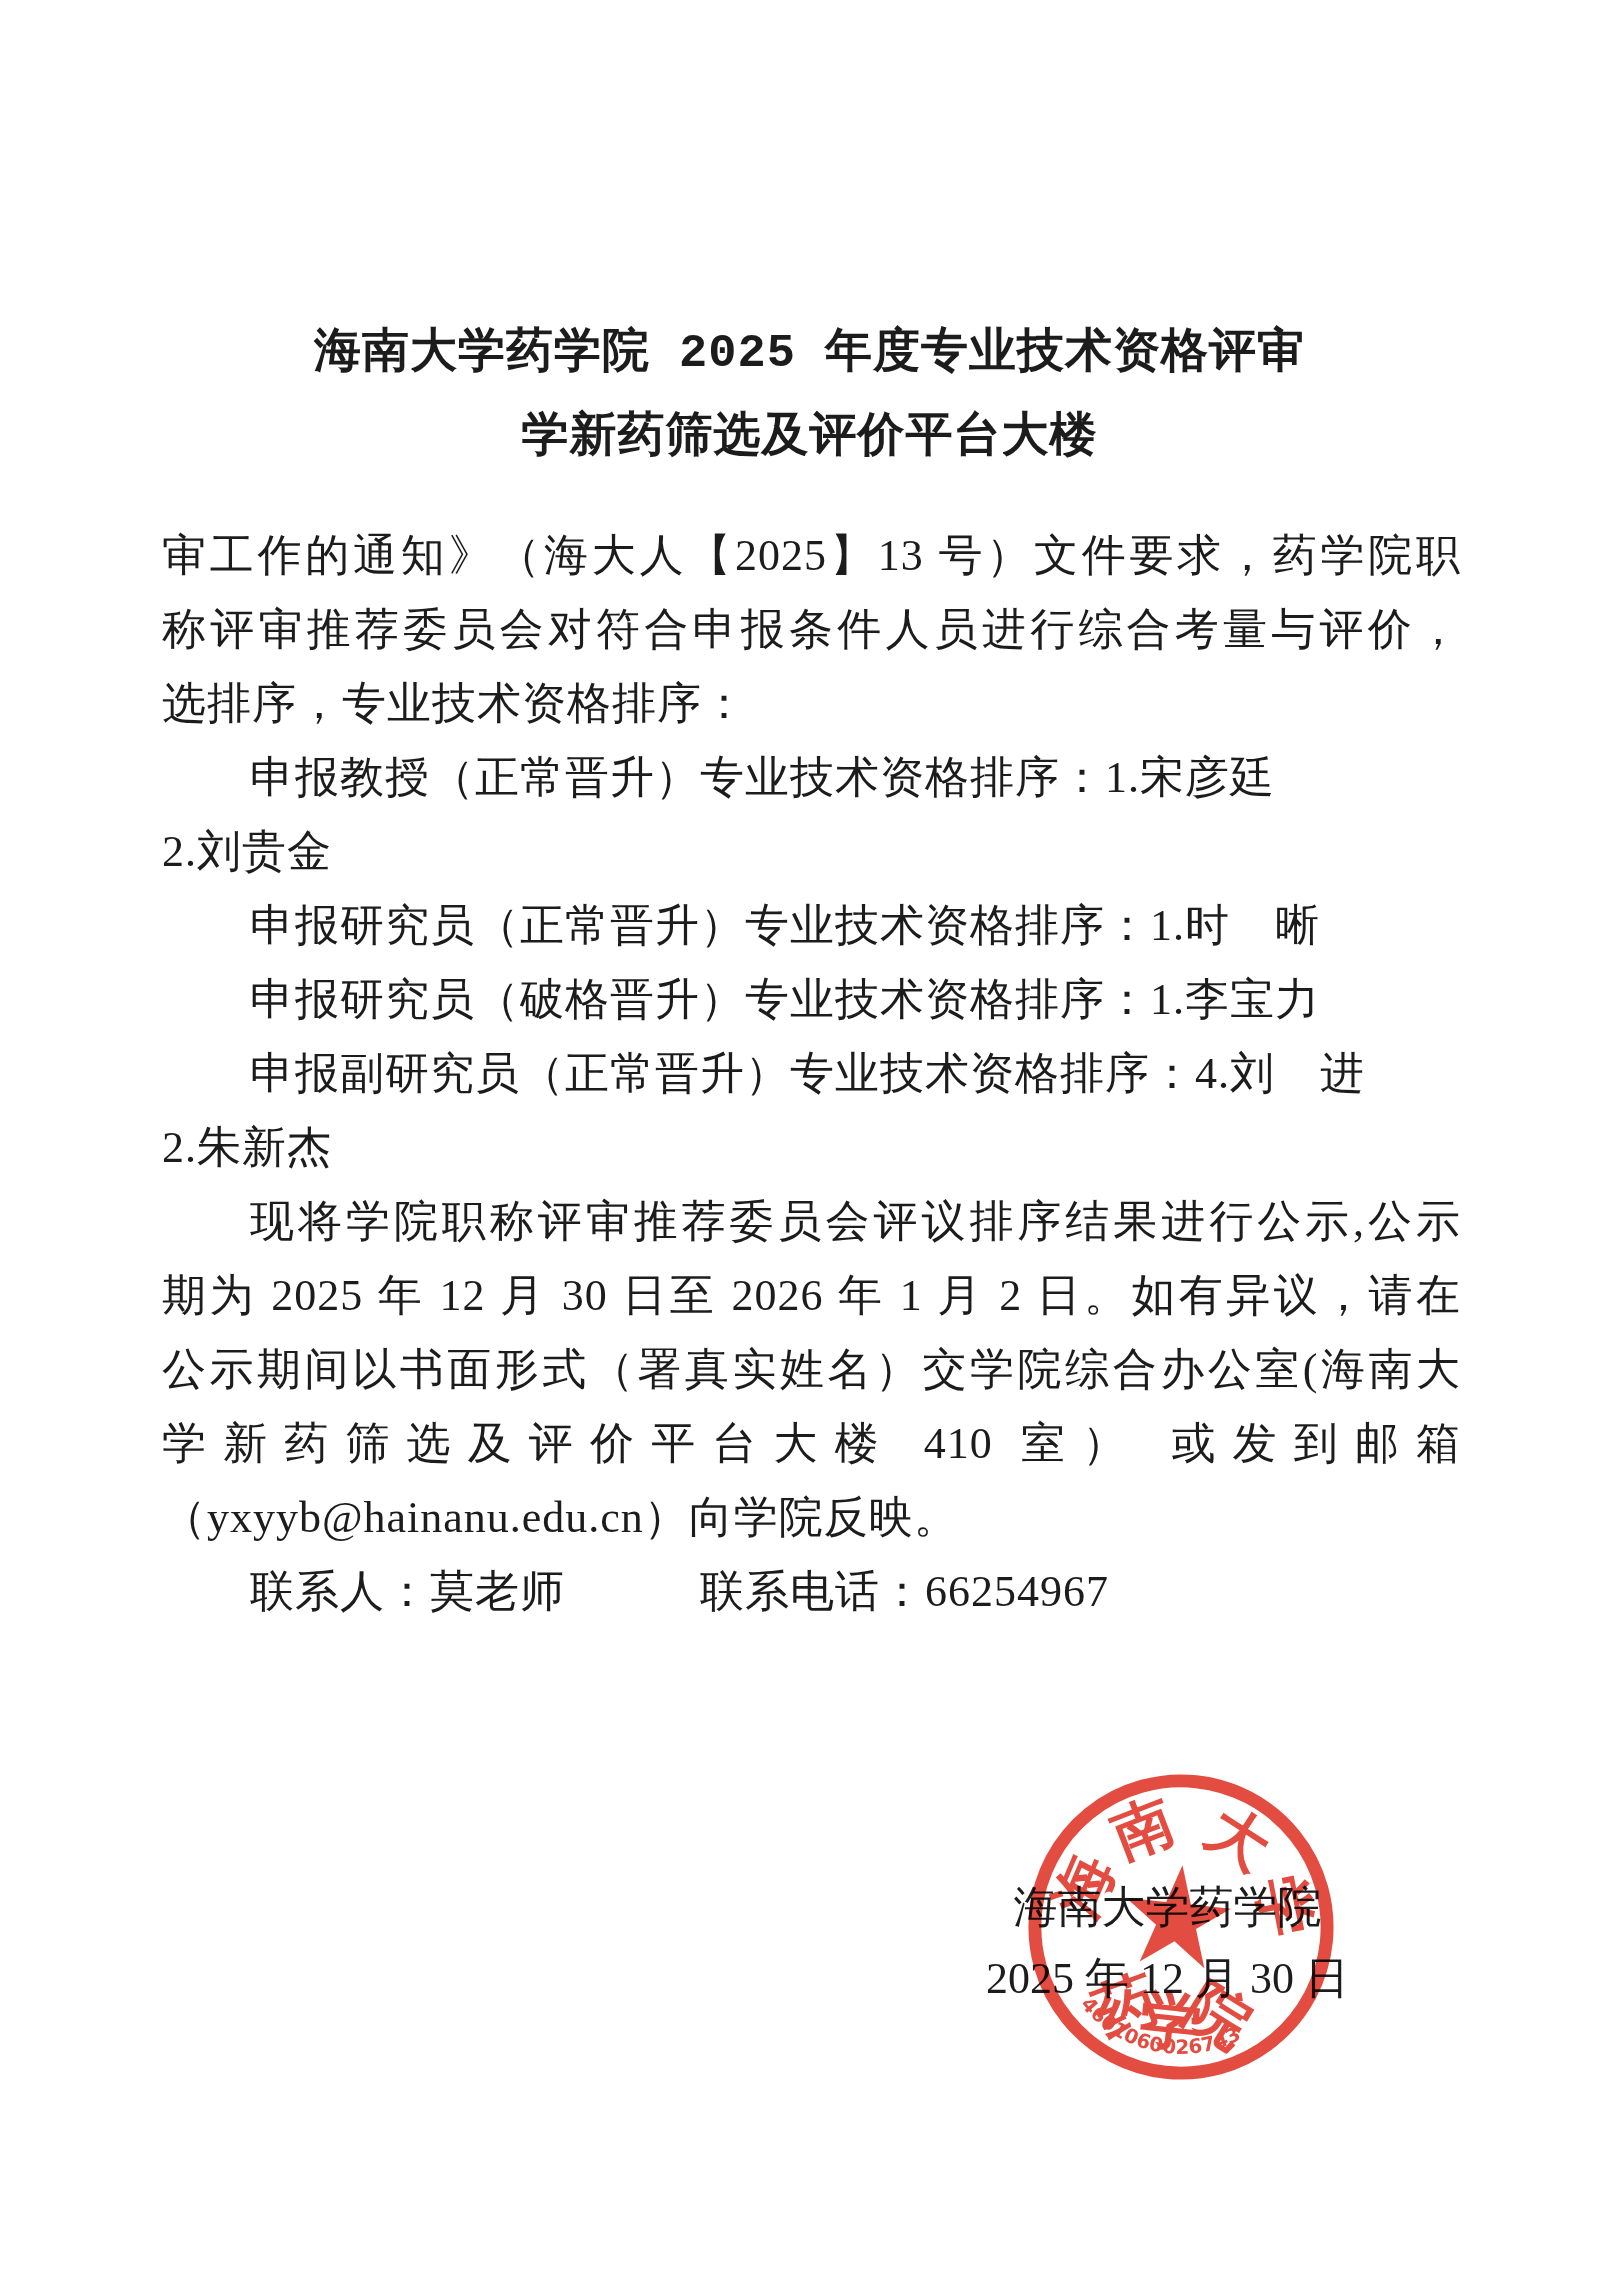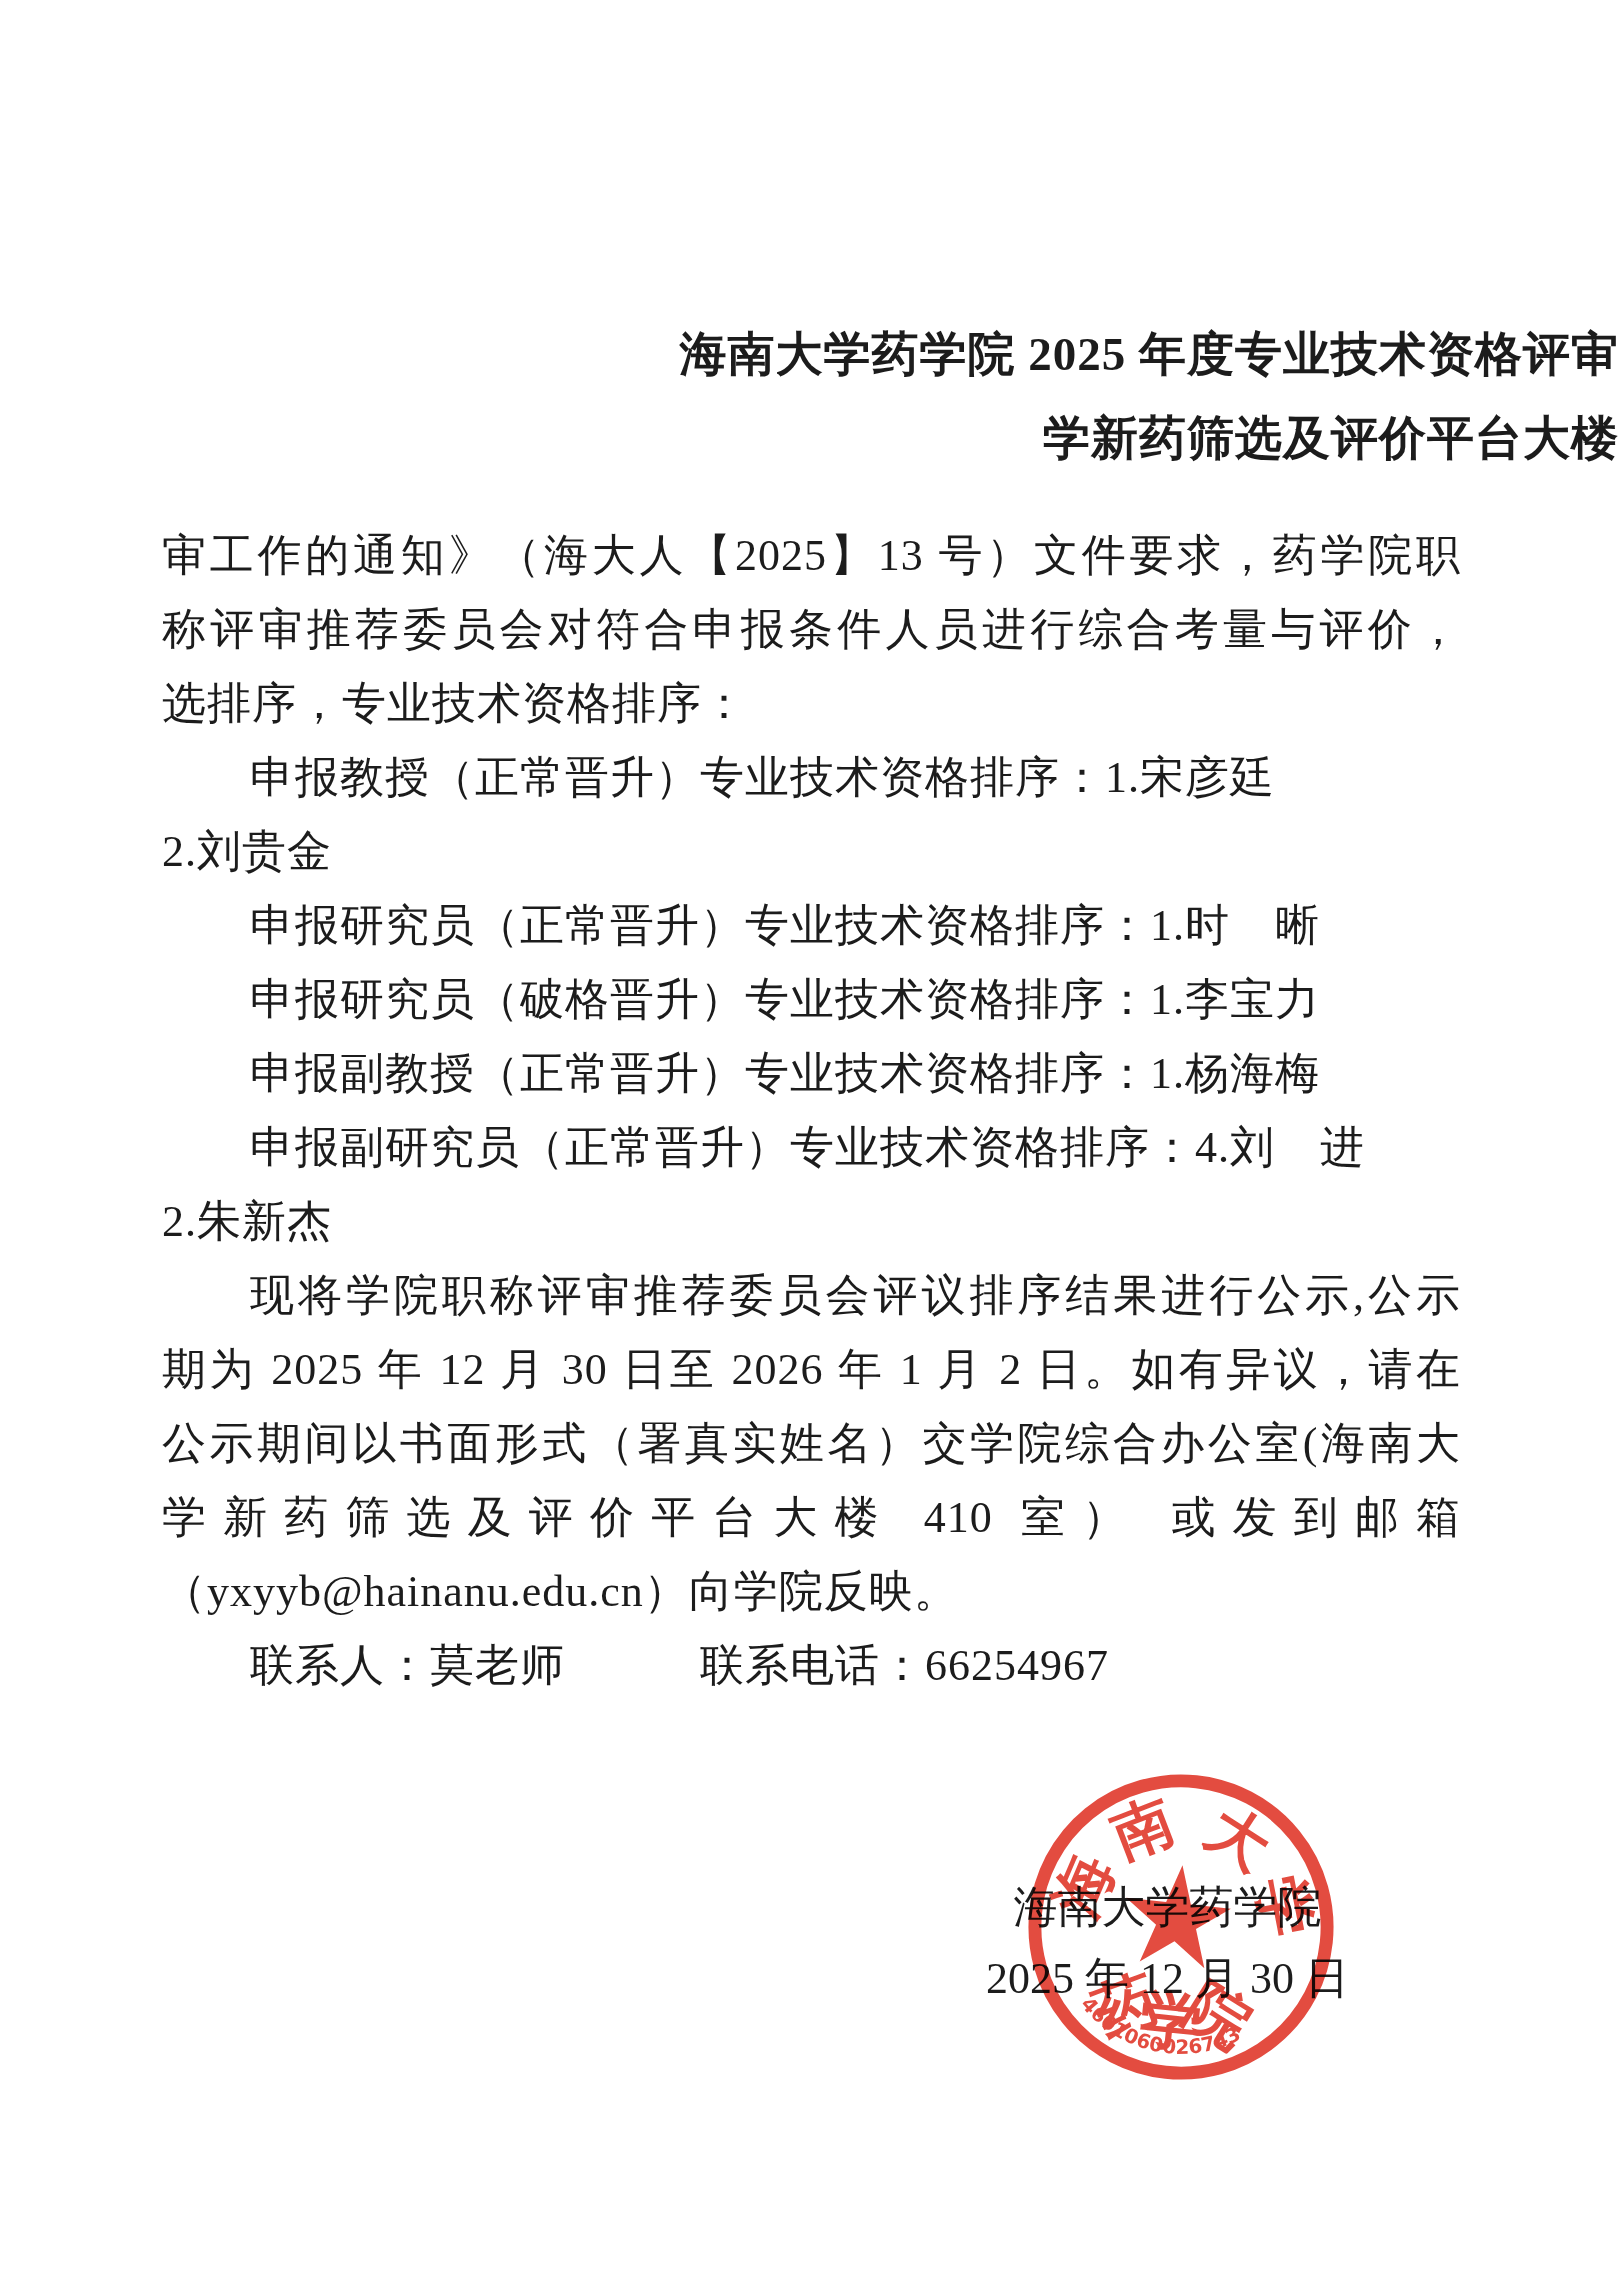--- a/index.html
+++ b/index.html
@@ -6,21 +6,22 @@
   .page{
     position:relative;
     width:1619px;height:2292px;
     background:#ffffff;
     overflow:hidden;
     font-family:"Liberation Serif","DejaVu Serif",serif;
     color:#1c1c1c;
   }
   .title-block{
     margin-top:312px;
-    text-align:right;
+    text-align:center;
+    font-family:Liberation Mono, monospace;
   }
   .title-line{
     font-size:47px;
     font-weight:bold;
     line-height:84px;
     letter-spacing:1px;
     white-space:nowrap;
   }
   .doc-body{
     margin:39px auto 0 162px;
@@ -79,21 +80,20 @@
   </div>
 
   <div class="doc-body">
       <div class="line justify">审工作的通知》（海大人【2025】13 号）文件要求，药学院职</div>
       <div class="line justify">称评审推荐委员会对符合申报条件人员进行综合考量与评价，</div>
       <div class="line">选排序，专业技术资格排序：</div>
       <div class="line indent">申报教授（正常晋升）专业技术资格排序：1.宋彦廷</div>
       <div class="line">2.刘贵金</div>
       <div class="line indent">申报研究员（正常晋升）专业技术资格排序：1.时　晰</div>
       <div class="line indent">申报研究员（破格晋升）专业技术资格排序：1.李宝力</div>
-      <div class="line indent">申报副教授（正常晋升）专业技术资格排序：1.杨海梅</div>
       <div class="line indent">申报副研究员（正常晋升）专业技术资格排序：4.刘　进</div>
       <div class="line">2.朱新杰</div>
       <div class="line indent justify">现将学院职称评审推荐委员会评议排序结果进行公示,公示</div>
       <div class="line justify">期为 2025 年 12 月 30 日至 2026 年 1 月 2 日。如有异议，请在</div>
       <div class="line justify">公示期间以书面形式（署真实姓名）交学院综合办公室(海南大</div>
       <div class="line justify">学新药筛选及评价平台大楼 410 室） 或发到邮箱</div>
       <div class="line">（yxyyb@hainanu.edu.cn）向学院反映。</div>
       <div class="line indent">联系人：莫老师　　　联系电话：66254967</div>
     </div>
 

